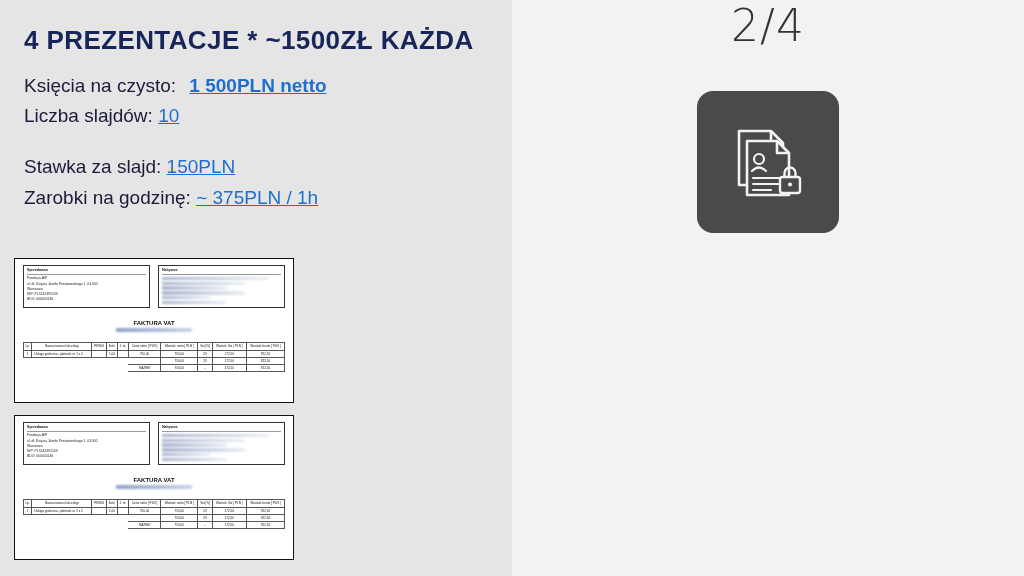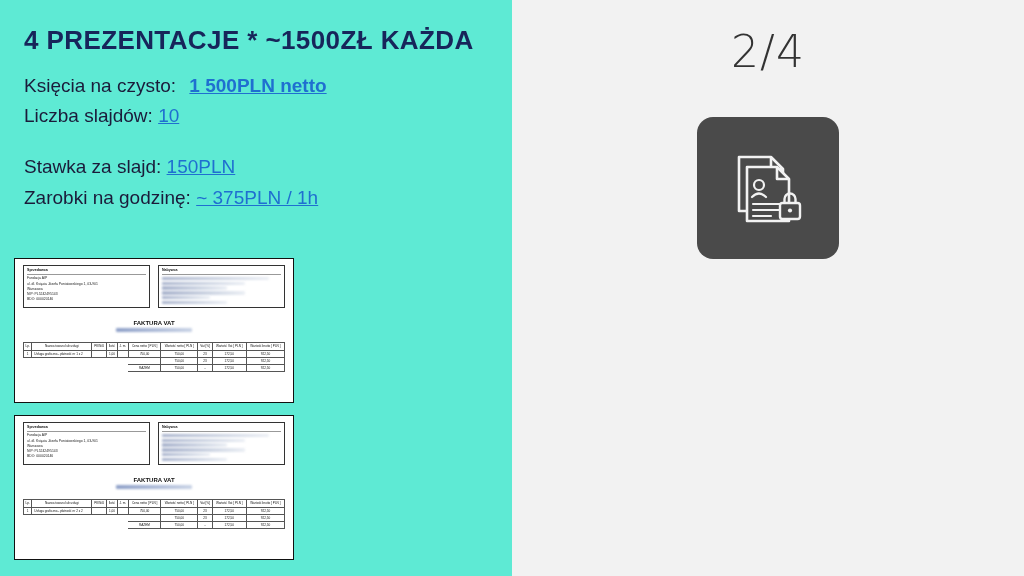--- a/index.html
+++ b/index.html
@@ -17,21 +17,21 @@
     position: relative;
     width: 1024px;
     height: 576px;
     display: flex;
   }
   
   .left {
     position: relative;
     width: 512px;
     height: 576px;
-    background: #5eead4;
+    background: #e5e5e5;
     box-sizing: border-box;
     padding: 22px 24px 0 24px;
   }
   .title {
     font-size: 26px;
     font-weight: bold;
     color: #17255a;
     letter-spacing: 0.4px;
     margin: 4px 0 16px 0;
     line-height: 1.1;
@@ -161,21 +161,20 @@
   .right {
     width: 512px;
     height: 576px;
     background: #f2f2f2;
     position: relative;
     display: flex;
     flex-direction: column;
     align-items: center;
   }
   .counter {
-    margin-top: 26px;
     font-size: 44px;
     color: #333;
     font-family: "DejaVu Sans", sans-serif;
     font-weight: 300;
     letter-spacing: 1px;
   }
   .doc-tile {
     margin-top: 40px;
     width: 142px;
     height: 142px;

